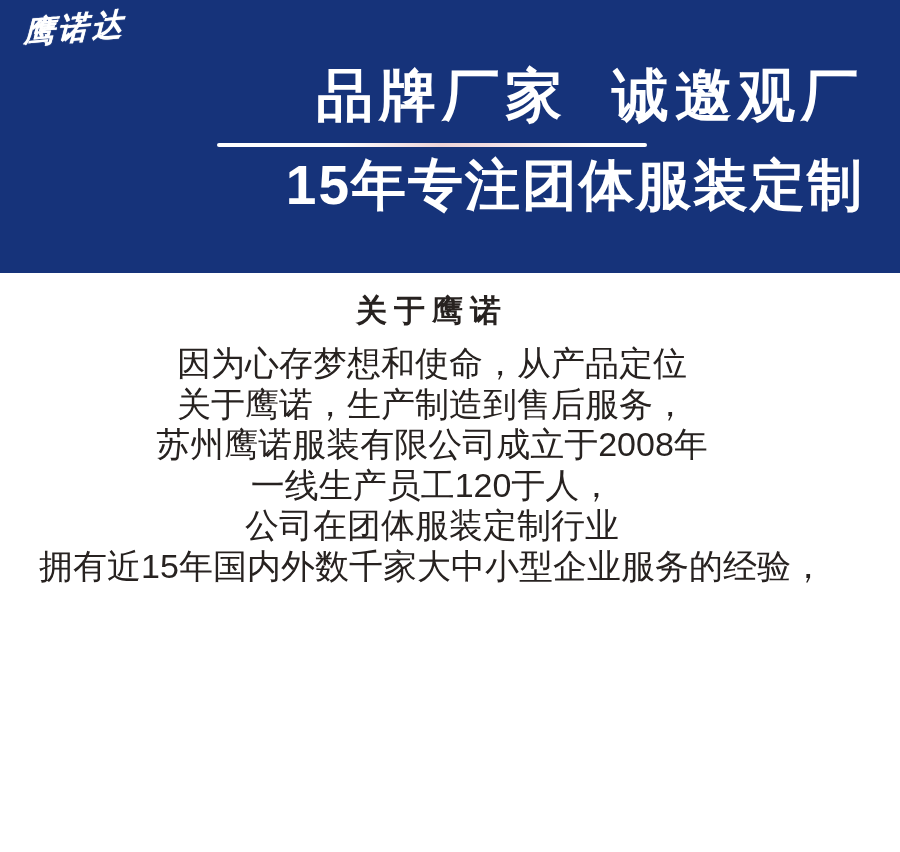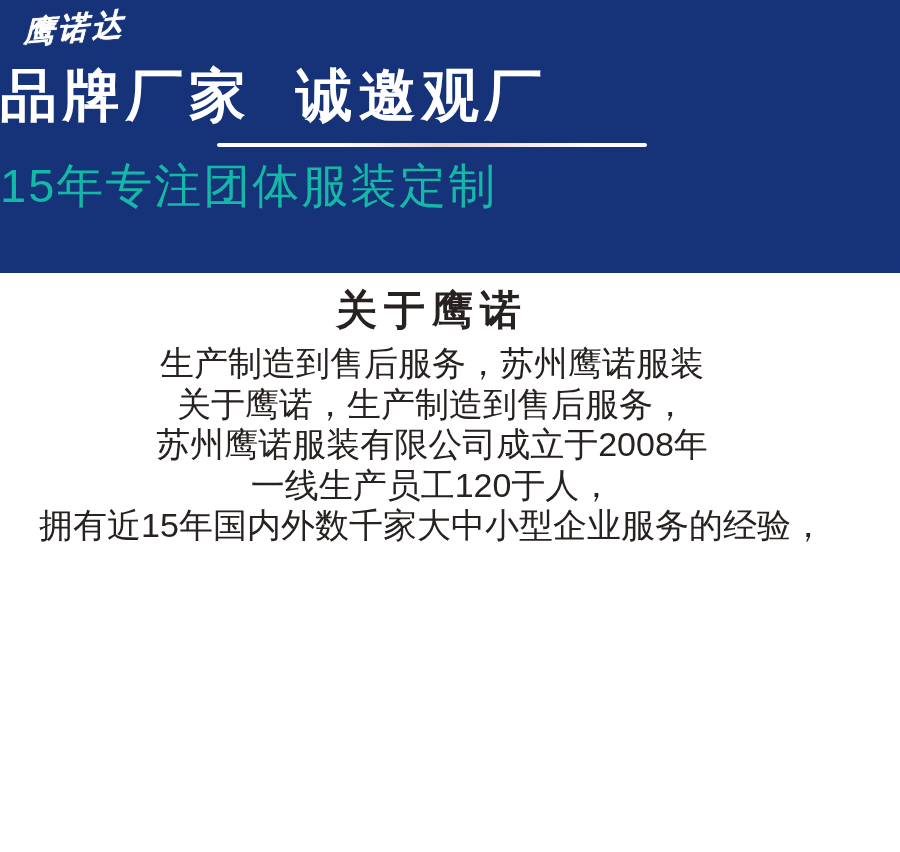--- a/index.html
+++ b/index.html
@@ -36,21 +36,21 @@
     letter-spacing: 3px;
     transform: rotate(-5deg) skewX(-6deg);
     transform-origin: left top;
     text-shadow: 0 0 1px #ffffff;
     white-space: nowrap;
   }
   .banner-inner {
     box-sizing: border-box;
     padding-top: 67px;
     padding-right: 36px;
-    text-align: left;
+    text-align: right;
   }
   .title {
     margin: 0;
     color: #ffffff;
     font-size: 57px;
     line-height: 57px;
     font-weight: 800;
     letter-spacing: 6px;
     white-space: pre;
   }
@@ -59,38 +59,38 @@
     width: 430px;
     height: 4px;
     border-radius: 2px;
     background: linear-gradient(90deg,
       #ffffff 0%, #ffffff 28%,
       #eed5d8 52%, #f3dde0 62%,
       #ffffff 88%, #ffffff 100%);
   }
   .subtitle {
     margin: 15px 0 0 0;
-    color: #14b8a6;
-    font-size: 47px;
+    color: #ffffff;
+    font-size: 55px;
     line-height: 47px;
-    font-weight: 400;
+    font-weight: 700;
     letter-spacing: 2px;
     white-space: pre;
   }
 
   
   .about {
     box-sizing: border-box;
     padding-right: 36px;
     text-align: center;
     color: #272220;
   }
   .about-heading {
     margin: 22px 0 0 0;
-    font-size: 41px;
+    font-size: 31px;
     line-height: 31px;
     font-weight: 800;
     letter-spacing: 7px;
   }
   .about-body {
     margin-top: 17px;
     font-size: 34px;
     line-height: 40.5px;
     font-weight: 500;
   }
@@ -106,21 +106,22 @@
     <div class="banner-inner">
       <h1 class="title">品牌厂家  诚邀观厂</h1>
       <div class="divider"></div>
       <h2 class="subtitle">15年专注团体服装定制</h2>
     </div>
   </header>
 
   <section class="about">
     <h3 class="about-heading">关于鹰诺</h3>
     <div class="about-body">
-      <div class="about-line">生产制造到售后服务，苏州鹰诺服装</div>
+      <div class="about-line">因为心存梦想和使命，从产品定位</div>
       <div class="about-line">关于鹰诺，生产制造到售后服务，</div>
       <div class="about-line">苏州鹰诺服装有限公司成立于2008年</div>
       <div class="about-line">一线生产员工120于人，</div>
+      <div class="about-line">公司在团体服装定制行业</div>
       <div class="about-line">拥有近15年国内外数千家大中小型企业服务的经验，</div>
     </div>
   </section>
 
 </div>
 
 </body></html>

